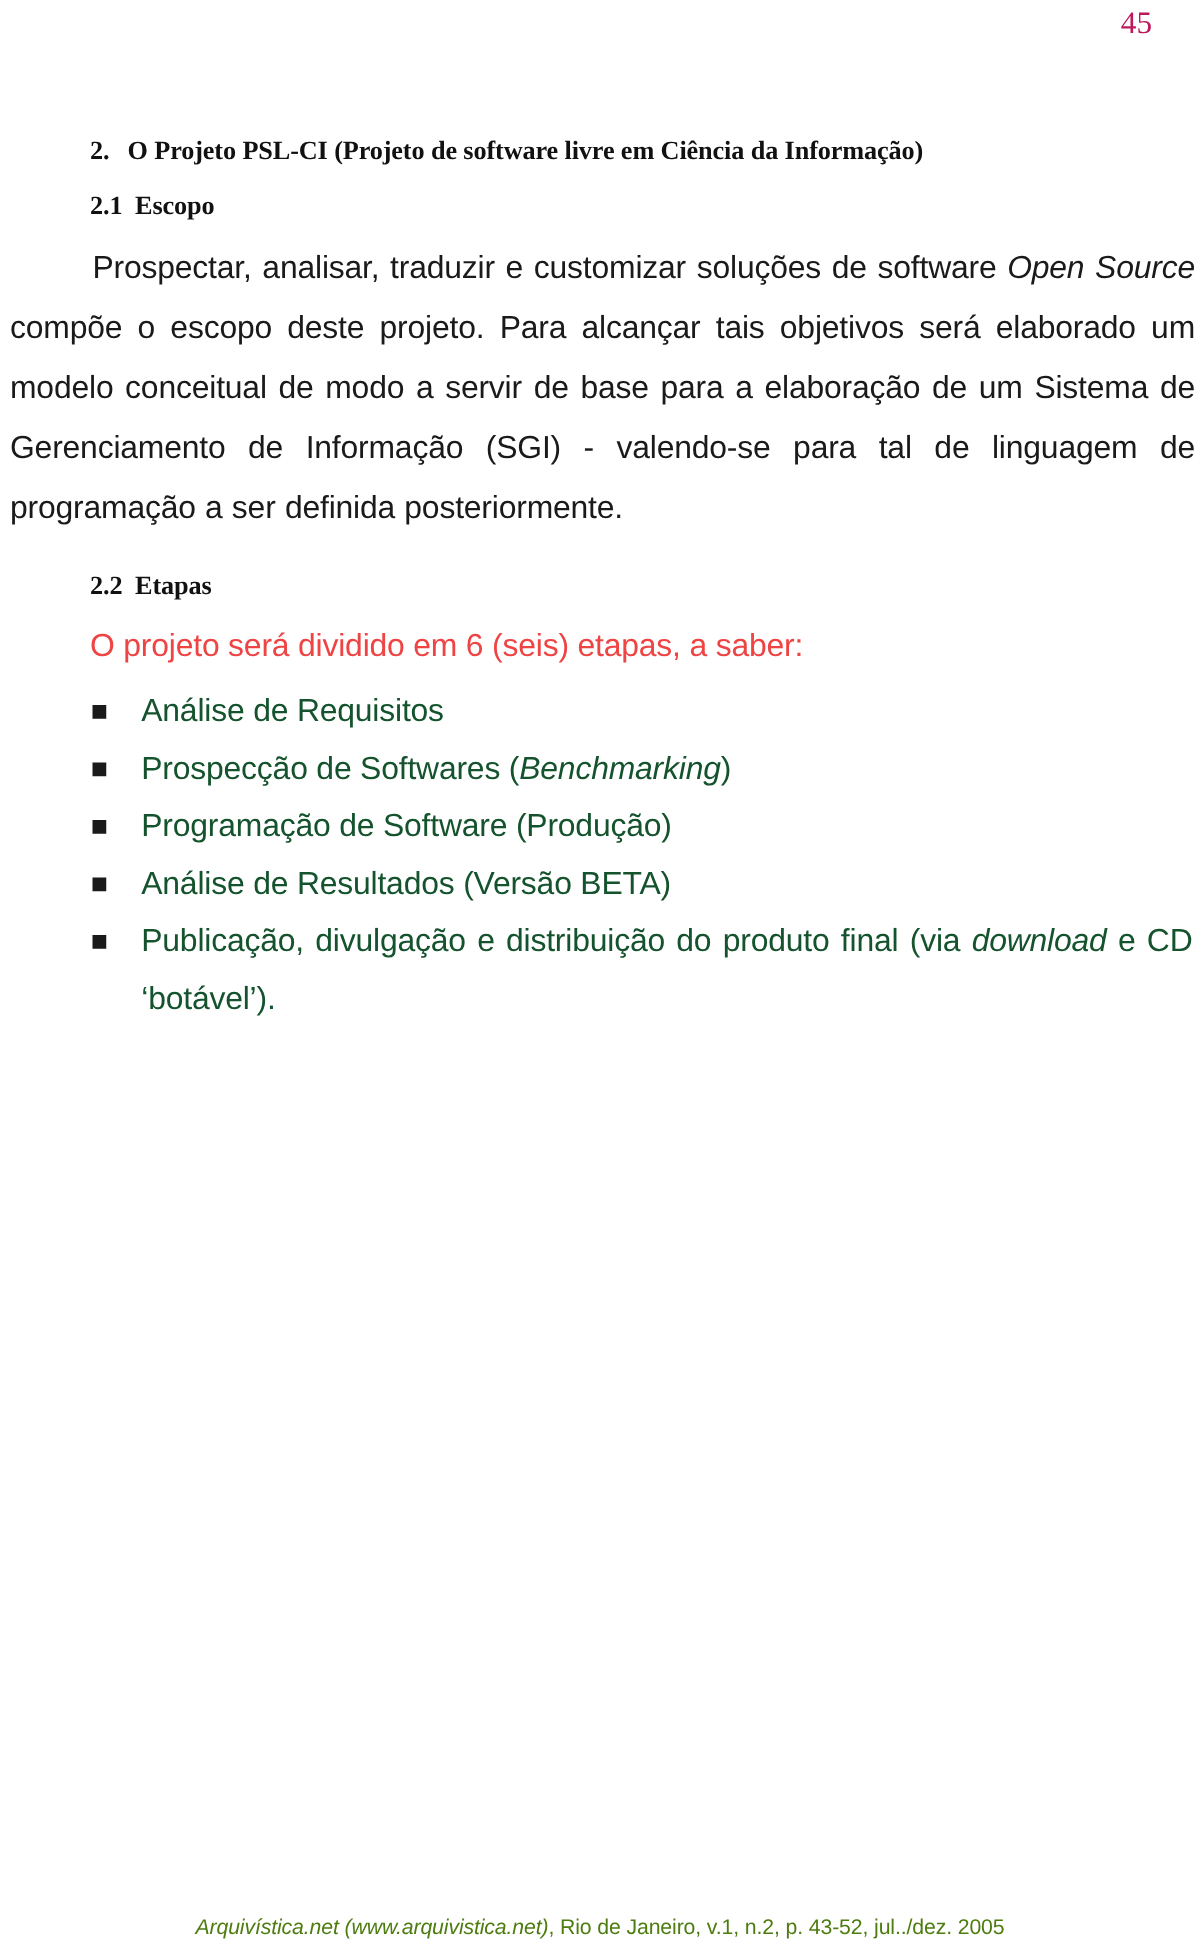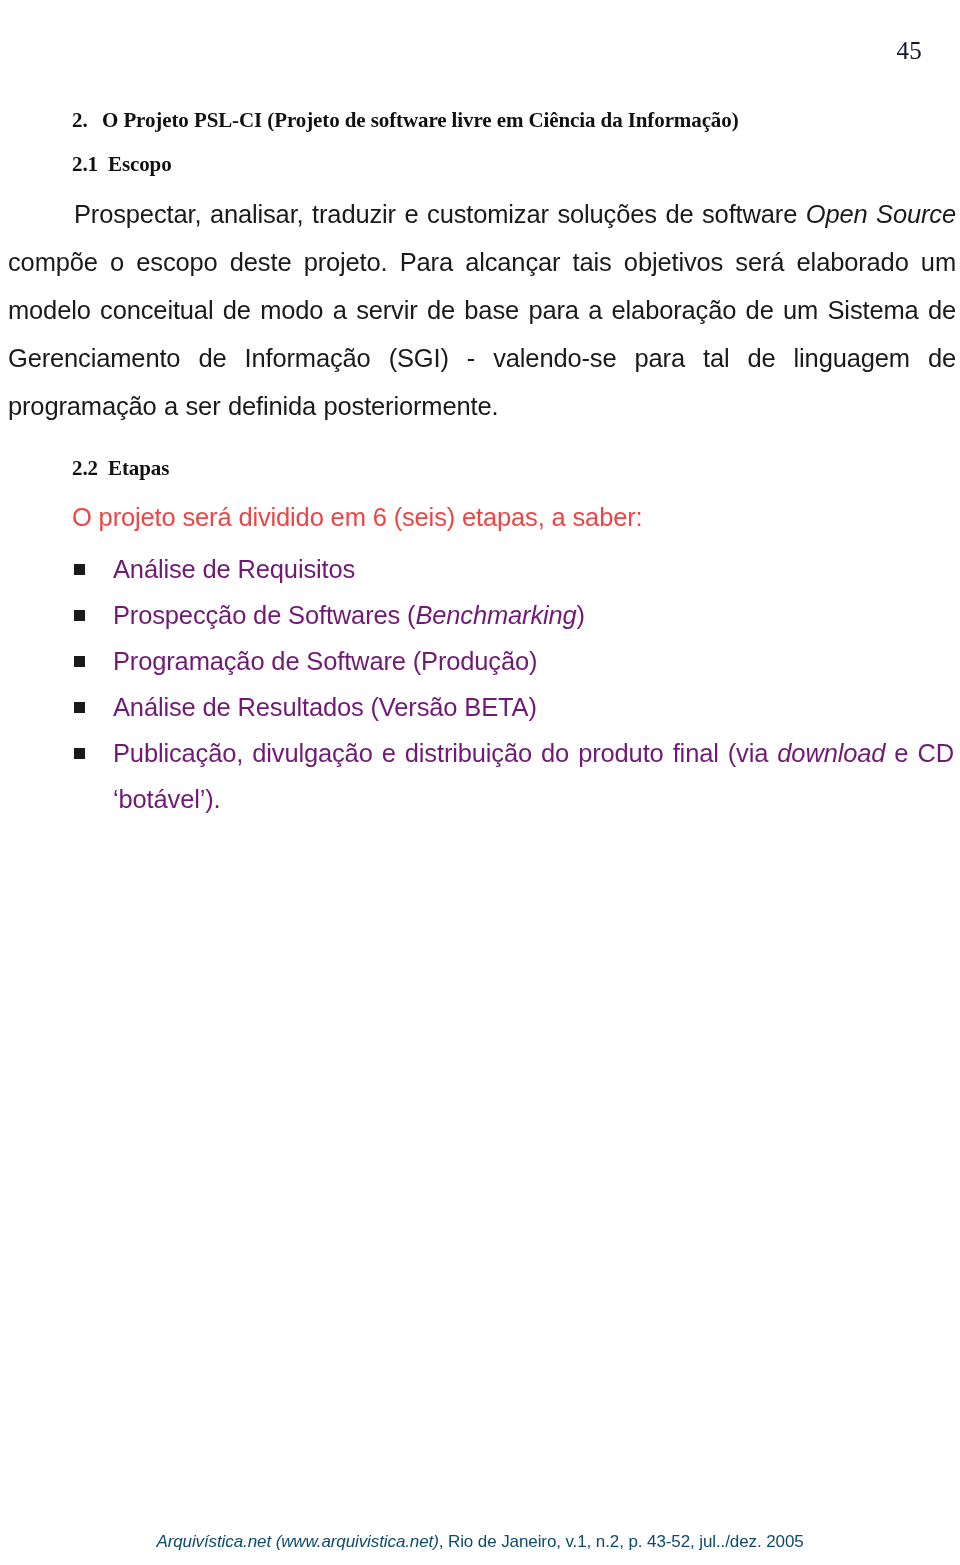--- a/index.html
+++ b/index.html
@@ -24,23 +24,22 @@
   }
 
   
   .page-number {
     position: absolute;
     top: 4px;
     right: 38px;
     font-family: "Liberation Serif", serif;
     font-size: 25px;
     line-height: 30px;
-    color: #0f172a;
+    color: #be185d;
     letter-spacing: 0.2px;
-    margin-top: 32px;
   }
 
   
   .content {
     position: absolute;
     left: 8px;
     top: 104px;
     width: 948px;
   }
 
@@ -111,21 +110,21 @@
   .bullets {
     list-style: none;
     margin: 6px 0 0 0;
     padding: 0;
   }
   .bullets li {
     position: relative;
     font-family: "Liberation Sans", sans-serif;
     font-size: 25.5px;
     line-height: 46px;
-    color: #701a75;
+    color: #14532d;
     padding-left: 105px;
     margin-bottom: 0px;
     letter-spacing: -0.15px;
     text-align: justify;
     text-justify: inter-word;
   }
   .bullets li .marker {
     position: absolute;
     left: 66px;
     top: 0;
@@ -145,21 +144,21 @@
   
   .footer {
     position: absolute;
     left: 0;
     right: 0;
     bottom: 12px;
     text-align: center;
     font-family: "Liberation Sans", sans-serif;
     font-size: 17px;
     line-height: 22px;
-    color: #0c4a6e;
+    color: #4d7c0f;
     letter-spacing: -0.1px;
   }
   .footer .it {
     font-style: italic;
   }
 </style>
 </head>
 <body>
 
 <div class="page">

